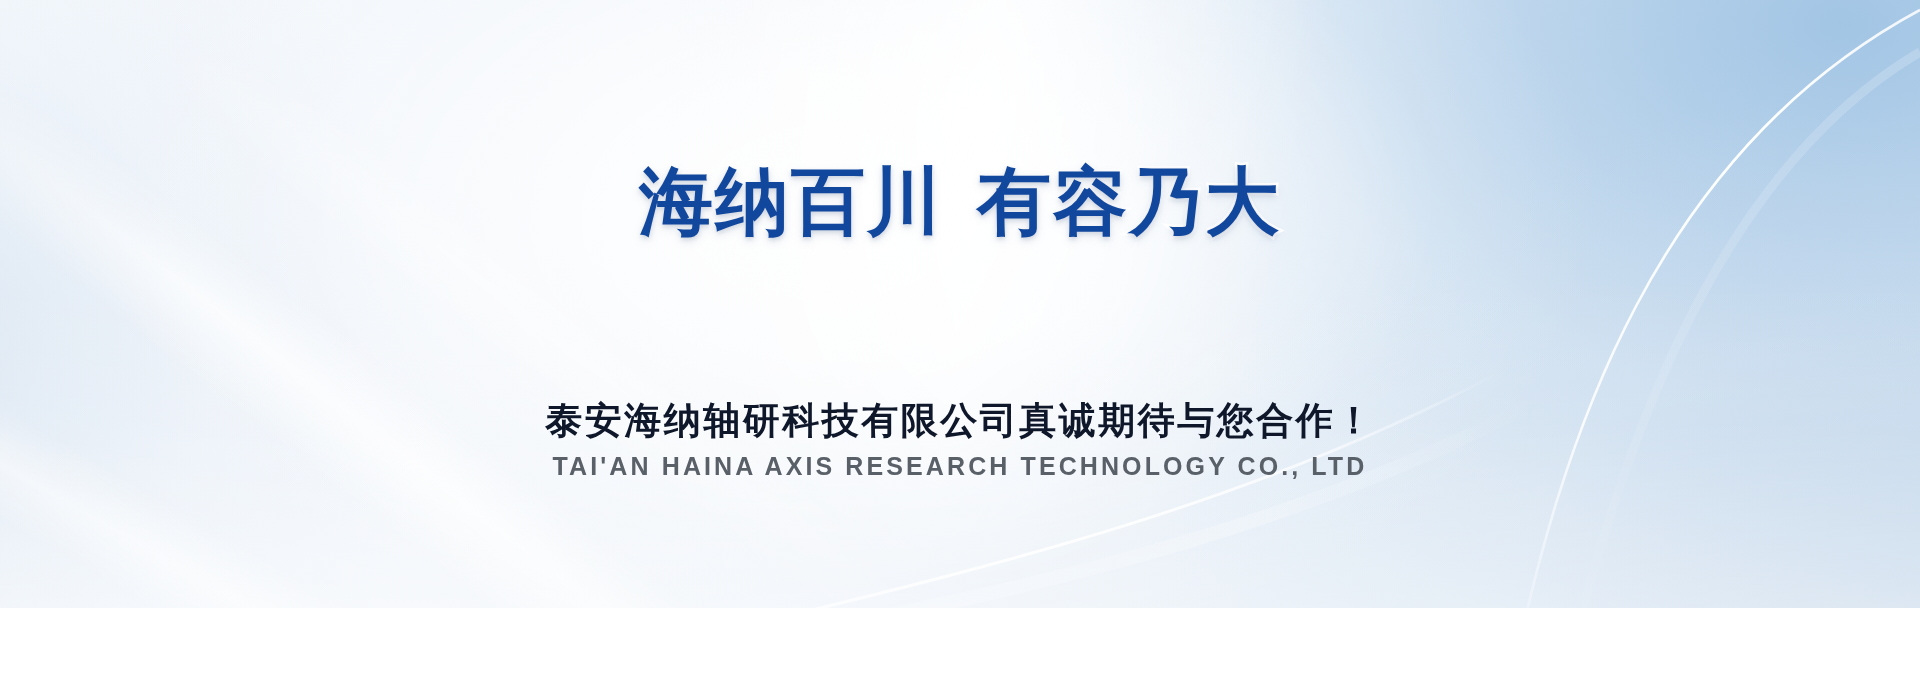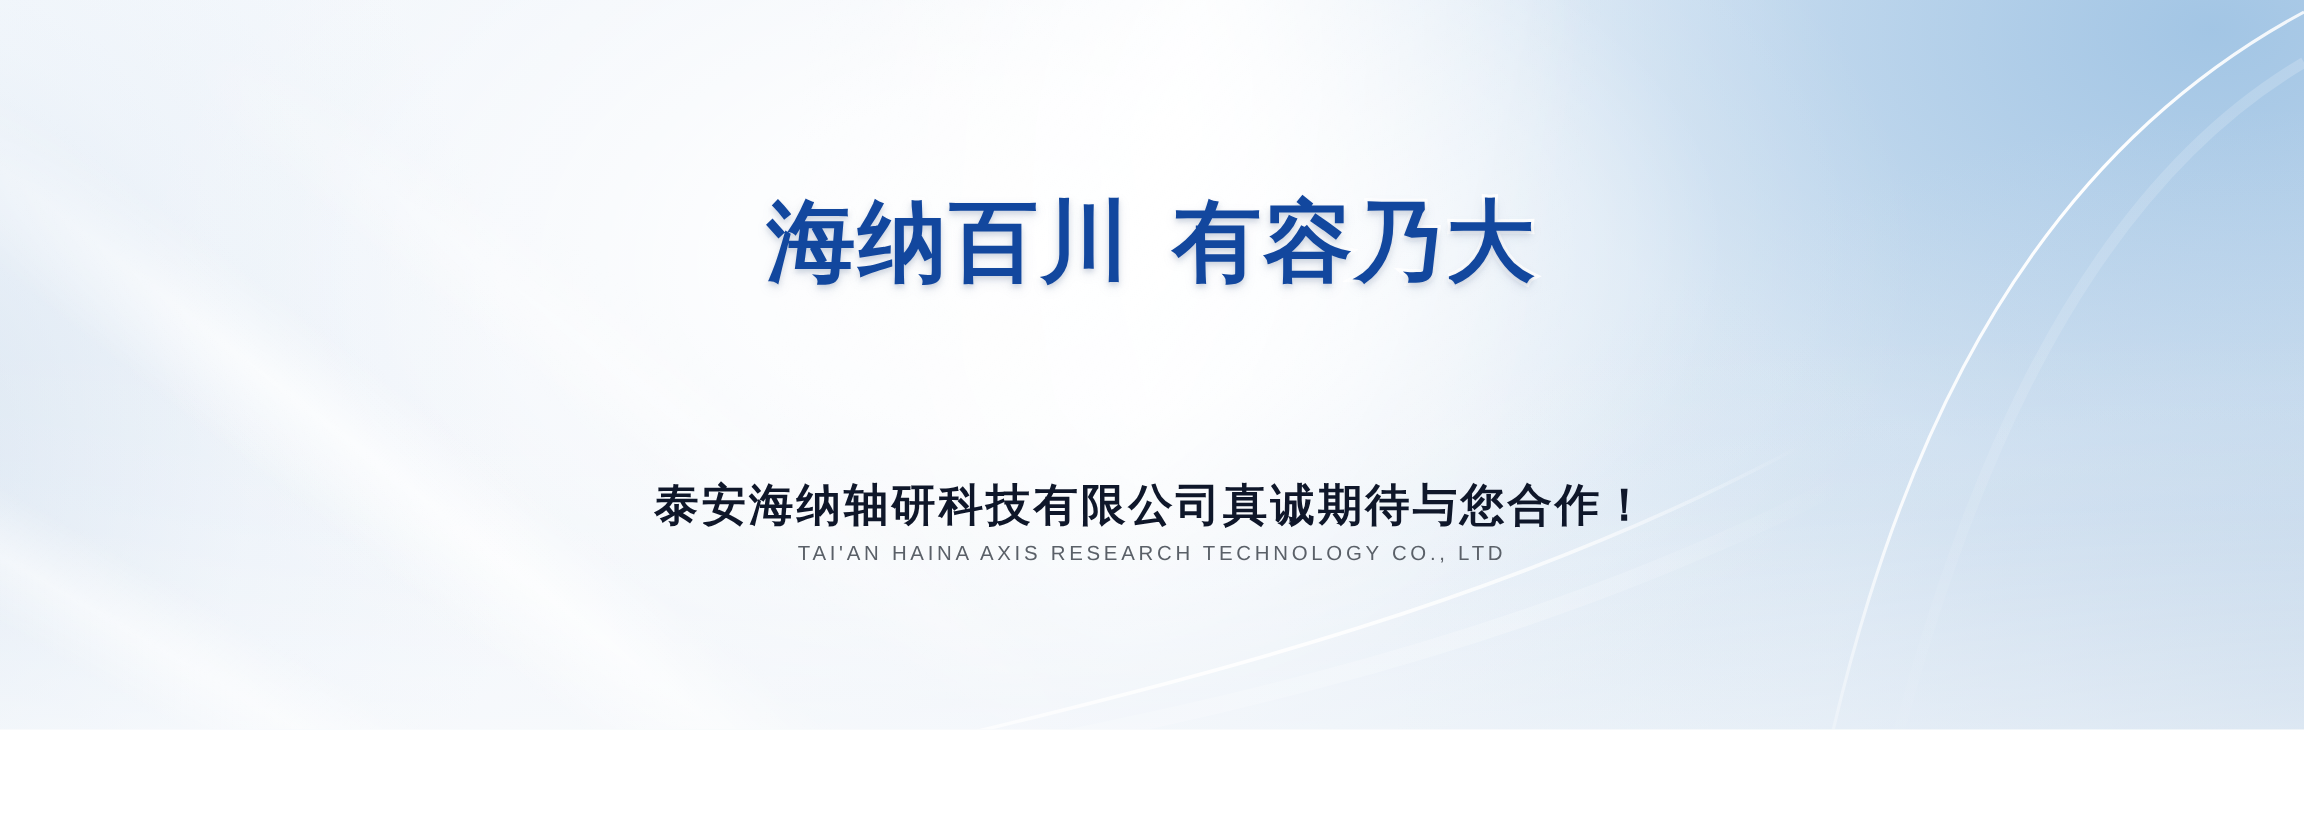--- a/index.html
+++ b/index.html
@@ -175,22 +175,22 @@
     white-space: nowrap;
   }
 
   .subtitle-en {
     position: absolute;
     top: 452px;
     left: 0;
     width: 1920px;
     text-align: center;
     font-family: "Liberation Sans", "DejaVu Sans", sans-serif;
-    font-size: 17px;
-    font-weight: 400;
+    font-size: 25px;
+    font-weight: 700;
     letter-spacing: 3.1px;
     color: #5a6068;
     white-space: nowrap;
   }
 </style>
 </head>
 <body>
 
 <div id="banner">
 

